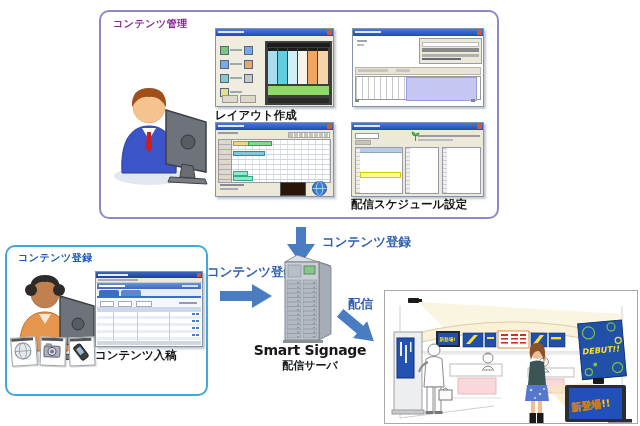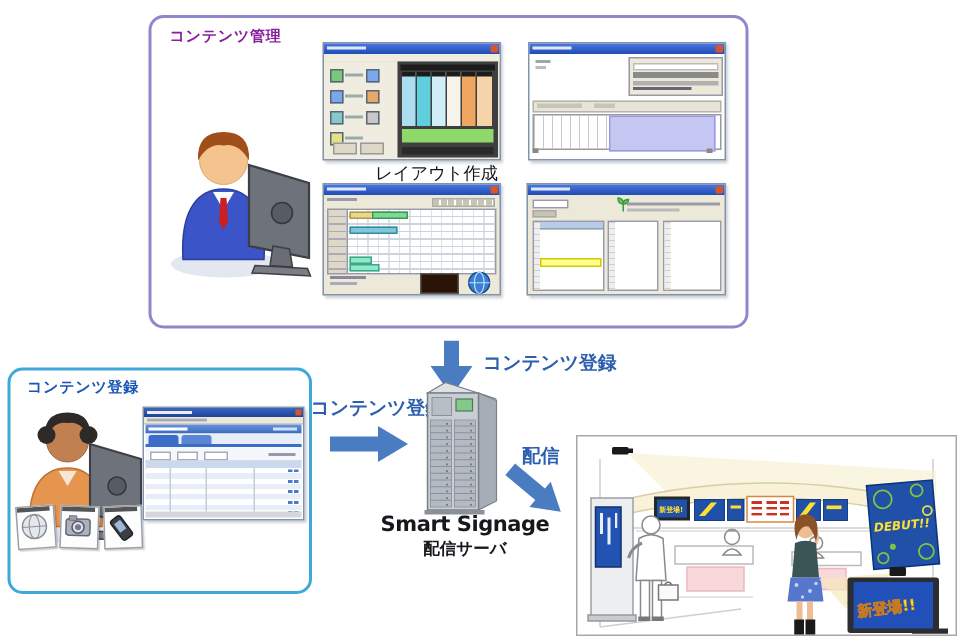--- a/index.html
+++ b/index.html
@@ -5,21 +5,21 @@
   html,body{margin:0;padding:0;background:#fff;}
   #stage{position:relative;width:640px;height:426px;background:#fff;overflow:hidden;
          font-family:"DejaVu Sans",sans-serif;}
   .abs{position:absolute;}
   .panel{position:absolute;border-radius:10px;background:#fff;}
   .panel-title{position:absolute;font-weight:bold;font-size:10px;letter-spacing:.5px;}
   .shot{position:absolute;background:#ece9d8;border:1px solid #8494a8;box-shadow:1.5px 1.5px 2px rgba(120,130,150,.45);}
   .tbar{position:absolute;left:0;top:0;right:0;height:7px;background:linear-gradient(#4a78e0,#1e4cb4);}
   .tbar:after{content:"";position:absolute;right:1px;top:1px;width:5px;height:5px;background:#d5562e;border-radius:1px;}
   .tbar:before{content:"";position:absolute;left:2px;top:2px;width:26px;height:2px;background:rgba(255,255,255,.85);}
-  .shot-label{position:absolute;font-weight:normal;font-size:11.5px;color:#141414;text-align:right;white-space:nowrap;}
+  .shot-label{position:absolute;font-weight:bold;font-size:11.5px;color:#141414;text-align:left;white-space:nowrap;}
   .flow-label{position:absolute;font-weight:bold;font-size:12.5px;color:#2d5fae;white-space:nowrap;}
   .icon-page{position:absolute;width:24px;height:27px;background:#fdfdfd;border:1px solid #9aa0a8;
              box-shadow:1px 1px 1px rgba(0,0,0,.2);}
 </style>
 </head>
 <body>
 
 <div id="stage">
 
   <div class="panel" style="left:99px;top:10px;width:396px;height:205px;border:2px solid #9186c8;"></div>
@@ -140,20 +140,21 @@
     </div>
     <div class="abs" style="left:53px;top:24px;width:32px;height:45px;background:#fff;border:1px solid #99a;">
       <div class="abs" style="left:0;top:0;width:4px;height:100%;background:
            repeating-linear-gradient(to bottom,#cfcfcf 0 1px,transparent 1px 4px),#eee;"></div>
     </div>
     <div class="abs" style="left:90px;top:24px;width:37px;height:45px;background:#fff;border:1px solid #99a;">
       <div class="abs" style="left:0;top:0;width:4px;height:100%;background:
            repeating-linear-gradient(to bottom,#cfcfcf 0 1px,transparent 1px 4px),#eee;"></div>
     </div>
   </div>
+  <div class="shot-label" style="left:351px;top:197px;width:131px;">配信スケジュール設定</div>
 
   <div class="panel" style="left:5px;top:245px;width:199px;height:147px;border:2px solid #3fa8d8;"></div>
   <div class="panel-title" style="left:18px;top:251px;color:#1a56b8;">コンテンツ登録</div>
 
   <svg class="abs" style="left:8px;top:266px;" width="92" height="98" viewBox="0 0 92 98">
     <ellipse cx="38" cy="88" rx="32" ry="8" fill="#ccd4e4" opacity=".55"></ellipse>
     <path d="M12,85 C10,56 23,46 37,46 C51,46 62,56 60,85 Z" fill="#e6954e" stroke="#c07030"></path>
     <path d="M31,48 L37,58 L43,48 Z" fill="#f6e8d8"></path>
     <circle cx="37" cy="28" r="14" fill="#c08050" stroke="#9a6238" stroke-width=".6"></circle>
     <circle cx="23" cy="24" r="6" fill="#2e2a28"></circle>
@@ -222,20 +223,21 @@
       <div class="abs" style="left:16px;top:0;width:1px;height:100%;background:#c4ccd8;"></div>
       <div class="abs" style="left:40px;top:0;width:1px;height:100%;background:#c4ccd8;"></div>
       <div class="abs" style="left:72px;top:0;width:1px;height:100%;background:#c4ccd8;"></div>
       <div class="abs" style="right:6px;top:1px;width:3px;height:100%;background:
            repeating-linear-gradient(to bottom,#4a7ac8 0 2px,transparent 2px 7px);"></div>
       <div class="abs" style="right:2px;top:1px;width:3px;height:100%;background:
            repeating-linear-gradient(to bottom,#4a7ac8 0 2px,transparent 2px 7px);"></div>
     </div>
     <div class="abs" style="left:1px;bottom:1px;right:1px;height:4px;background:#d4d8de;"></div>
   </div>
+  <div class="shot-label" style="left:95px;top:348px;width:106px;">コンテンツ入稿</div>
 
   <svg class="abs" style="left:287px;top:227px;" width="28" height="38" viewBox="0 0 28 38">
     <polygon points="9,0 19,0 19,17 28,17 14,37 0,17 9,17" fill="#4a7cc2"></polygon>
   </svg>
   <div class="flow-label" style="left:322px;top:234px;">コンテンツ登録</div>
 
   <div class="flow-label" style="left:207px;top:264px;">コンテンツ登録</div>
   <svg class="abs" style="left:220px;top:282px;" width="52" height="28" viewBox="0 0 52 28">
     <polygon points="0,9 32,9 32,2 52,14 32,26 32,19 0,19" fill="#4a7cc2"></polygon>
   </svg>

